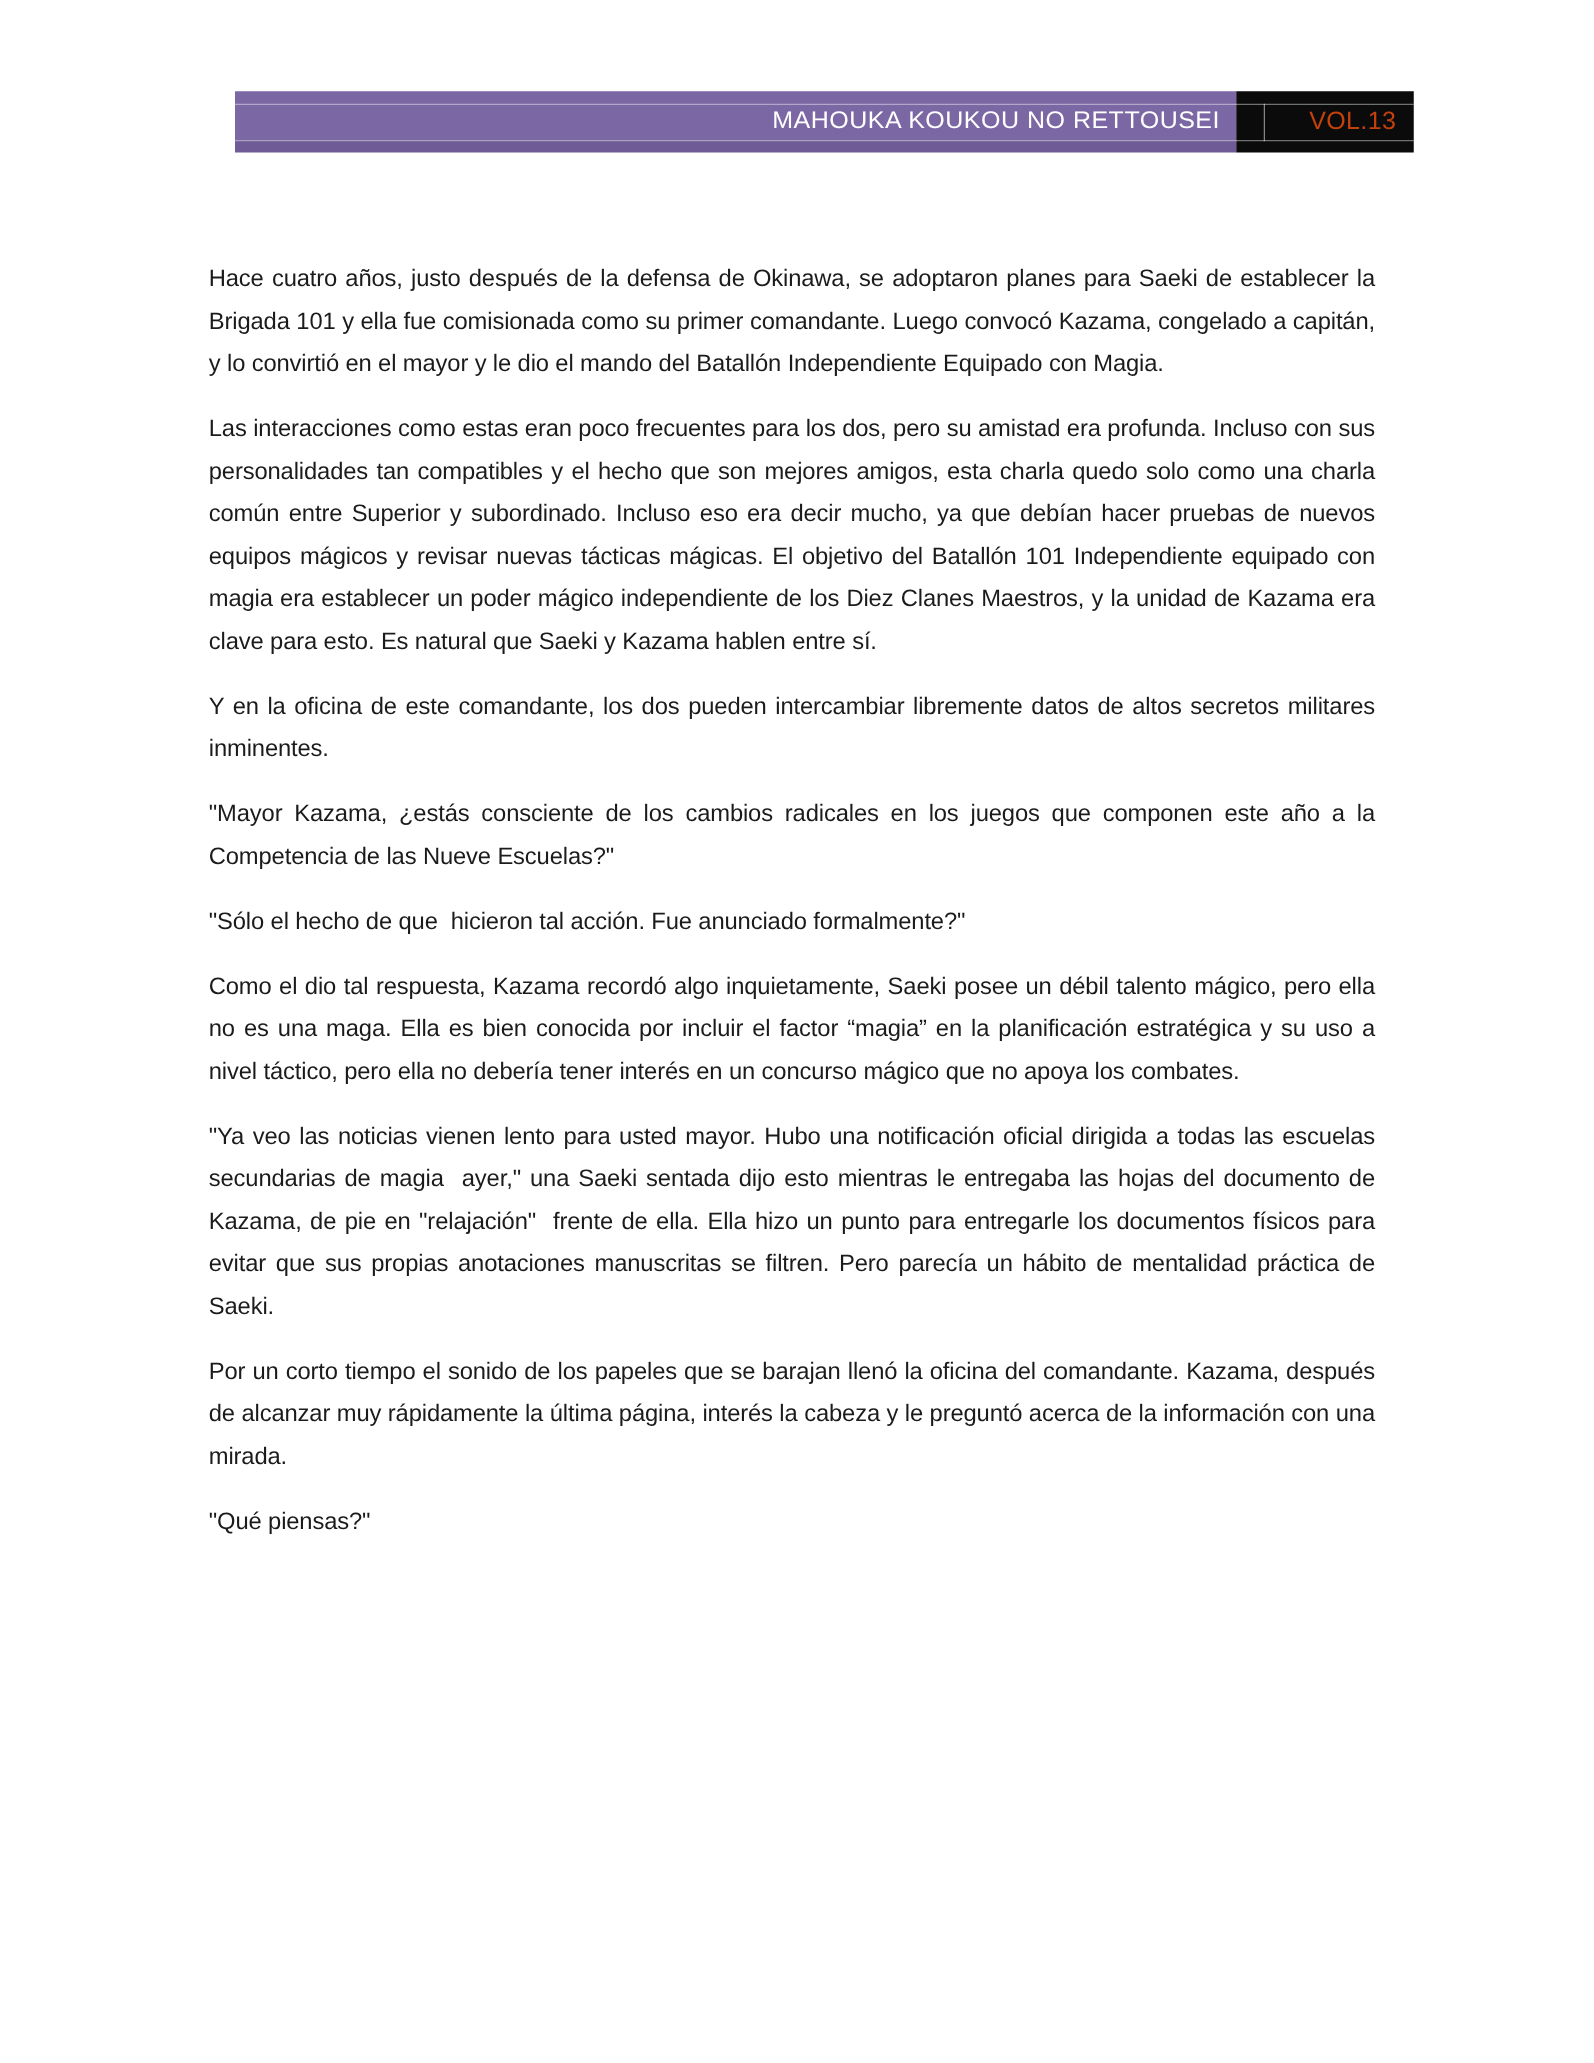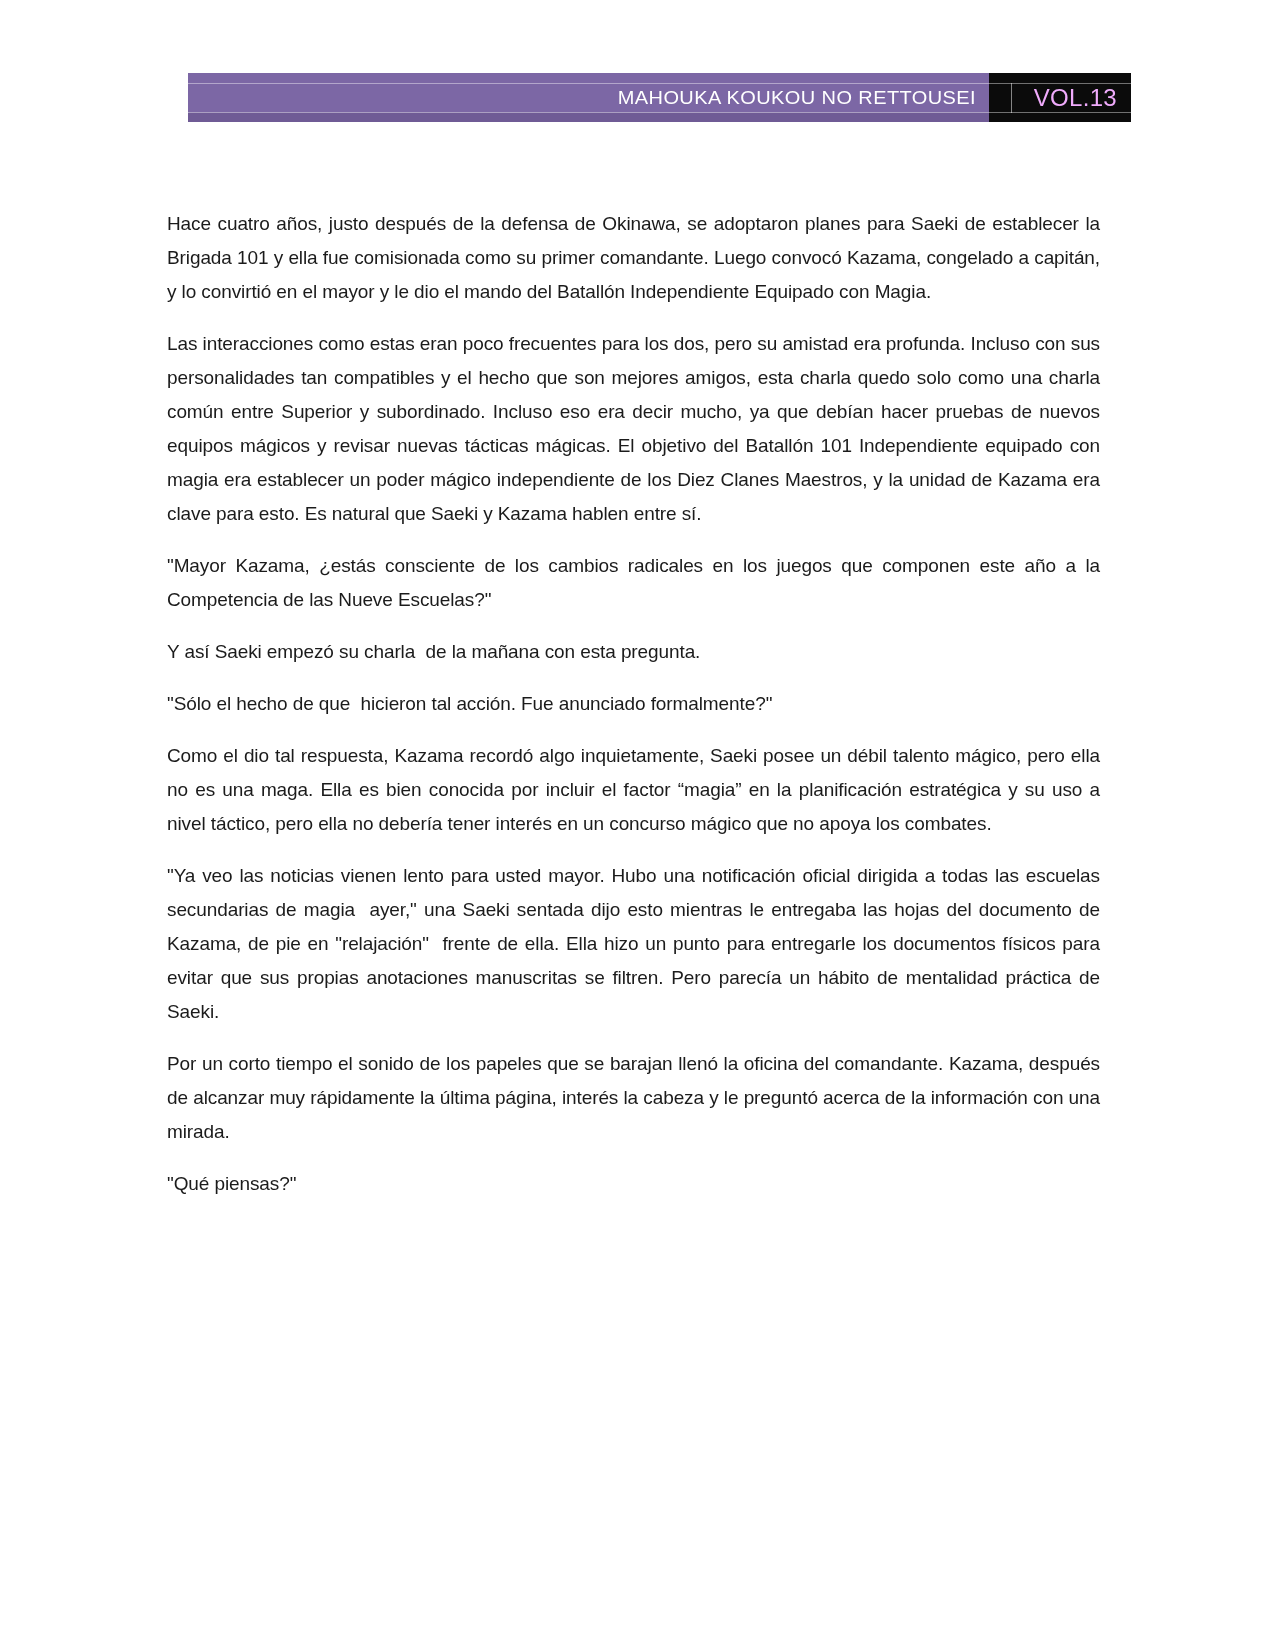--- a/index.html
+++ b/index.html
@@ -59,22 +59,22 @@
     box-sizing: border-box;
   }
   .vol-divider {
     position: absolute;
     left: 22px; top: 10px; bottom: 9px;
     width: 0;
     border-left: 1px solid rgba(255,255,255,0.5);
     pointer-events: none;
   }
   .band-vol {
-    color: #f0abfc;
-    font-size: 24px;
+    color: #c2410c;
+    font-size: 20px;
     letter-spacing: 0.3px;
     white-space: nowrap;
     position: relative;
     z-index: 3;
   }
 
   
   .body-text {
     position: absolute;
     top: 207px;
@@ -104,22 +104,22 @@
     </div>
     <div class="band-vol-cell">
       <span class="vol-divider"></span>
       <span class="band-vol">VOL.13</span>
     </div>
   </header>
 
   <main class="body-text">
     <p>Hace cuatro años, justo después de la defensa de Okinawa, se adoptaron planes para Saeki de establecer la Brigada 101 y ella fue comisionada como su primer comandante. Luego convocó Kazama, congelado a capitán, y lo convirtió en el mayor y le dio el mando del Batallón Independiente Equipado con Magia.</p>
     <p>Las interacciones como estas eran poco frecuentes para los dos, pero su amistad era profunda. Incluso con sus personalidades tan compatibles y el hecho que son mejores amigos, esta charla quedo solo como una charla común entre Superior y subordinado. Incluso eso era decir mucho, ya que debían hacer pruebas de nuevos equipos mágicos y revisar nuevas tácticas mágicas. El objetivo del Batallón 101 Independiente equipado con magia era establecer un poder mágico independiente de los Diez Clanes Maestros, y la unidad de Kazama era clave para esto. Es natural que Saeki y Kazama hablen entre sí.</p>
+    <p>Y en la oficina de este comandante, los dos pueden intercambiar libremente datos de altos secretos militares inminentes.</p>
     <p>"Mayor Kazama, ¿estás consciente de los cambios radicales en los juegos que componen este año a la Competencia de las Nueve Escuelas?"</p>
-    <p>Y así Saeki empezó su charla  de la mañana con esta pregunta.</p>
     <p>"Sólo el hecho de que  hicieron tal acción. Fue anunciado formalmente?"</p>
     <p>Como el dio tal respuesta, Kazama recordó algo inquietamente, Saeki posee un débil talento mágico, pero ella no es una maga. Ella es bien conocida por incluir el factor “magia” en la planificación estratégica y su uso a nivel táctico, pero ella no debería tener interés en un concurso mágico que no apoya los combates.</p>
     <p>"Ya veo las noticias vienen lento para usted mayor. Hubo una notificación oficial dirigida a todas las escuelas secundarias de magia  ayer," una Saeki sentada dijo esto mientras le entregaba las hojas del documento de Kazama, de pie en "relajación"  frente de ella. Ella hizo un punto para entregarle los documentos físicos para evitar que sus propias anotaciones manuscritas se filtren. Pero parecía un hábito de mentalidad práctica de Saeki.</p>
     <p>Por un corto tiempo el sonido de los papeles que se barajan llenó la oficina del comandante. Kazama, después de alcanzar muy rápidamente la última página, interés la cabeza y le preguntó acerca de la información con una mirada.</p>
     <p>"Qué piensas?"</p>
   </main>
 
 </div>
 
 </body></html>

